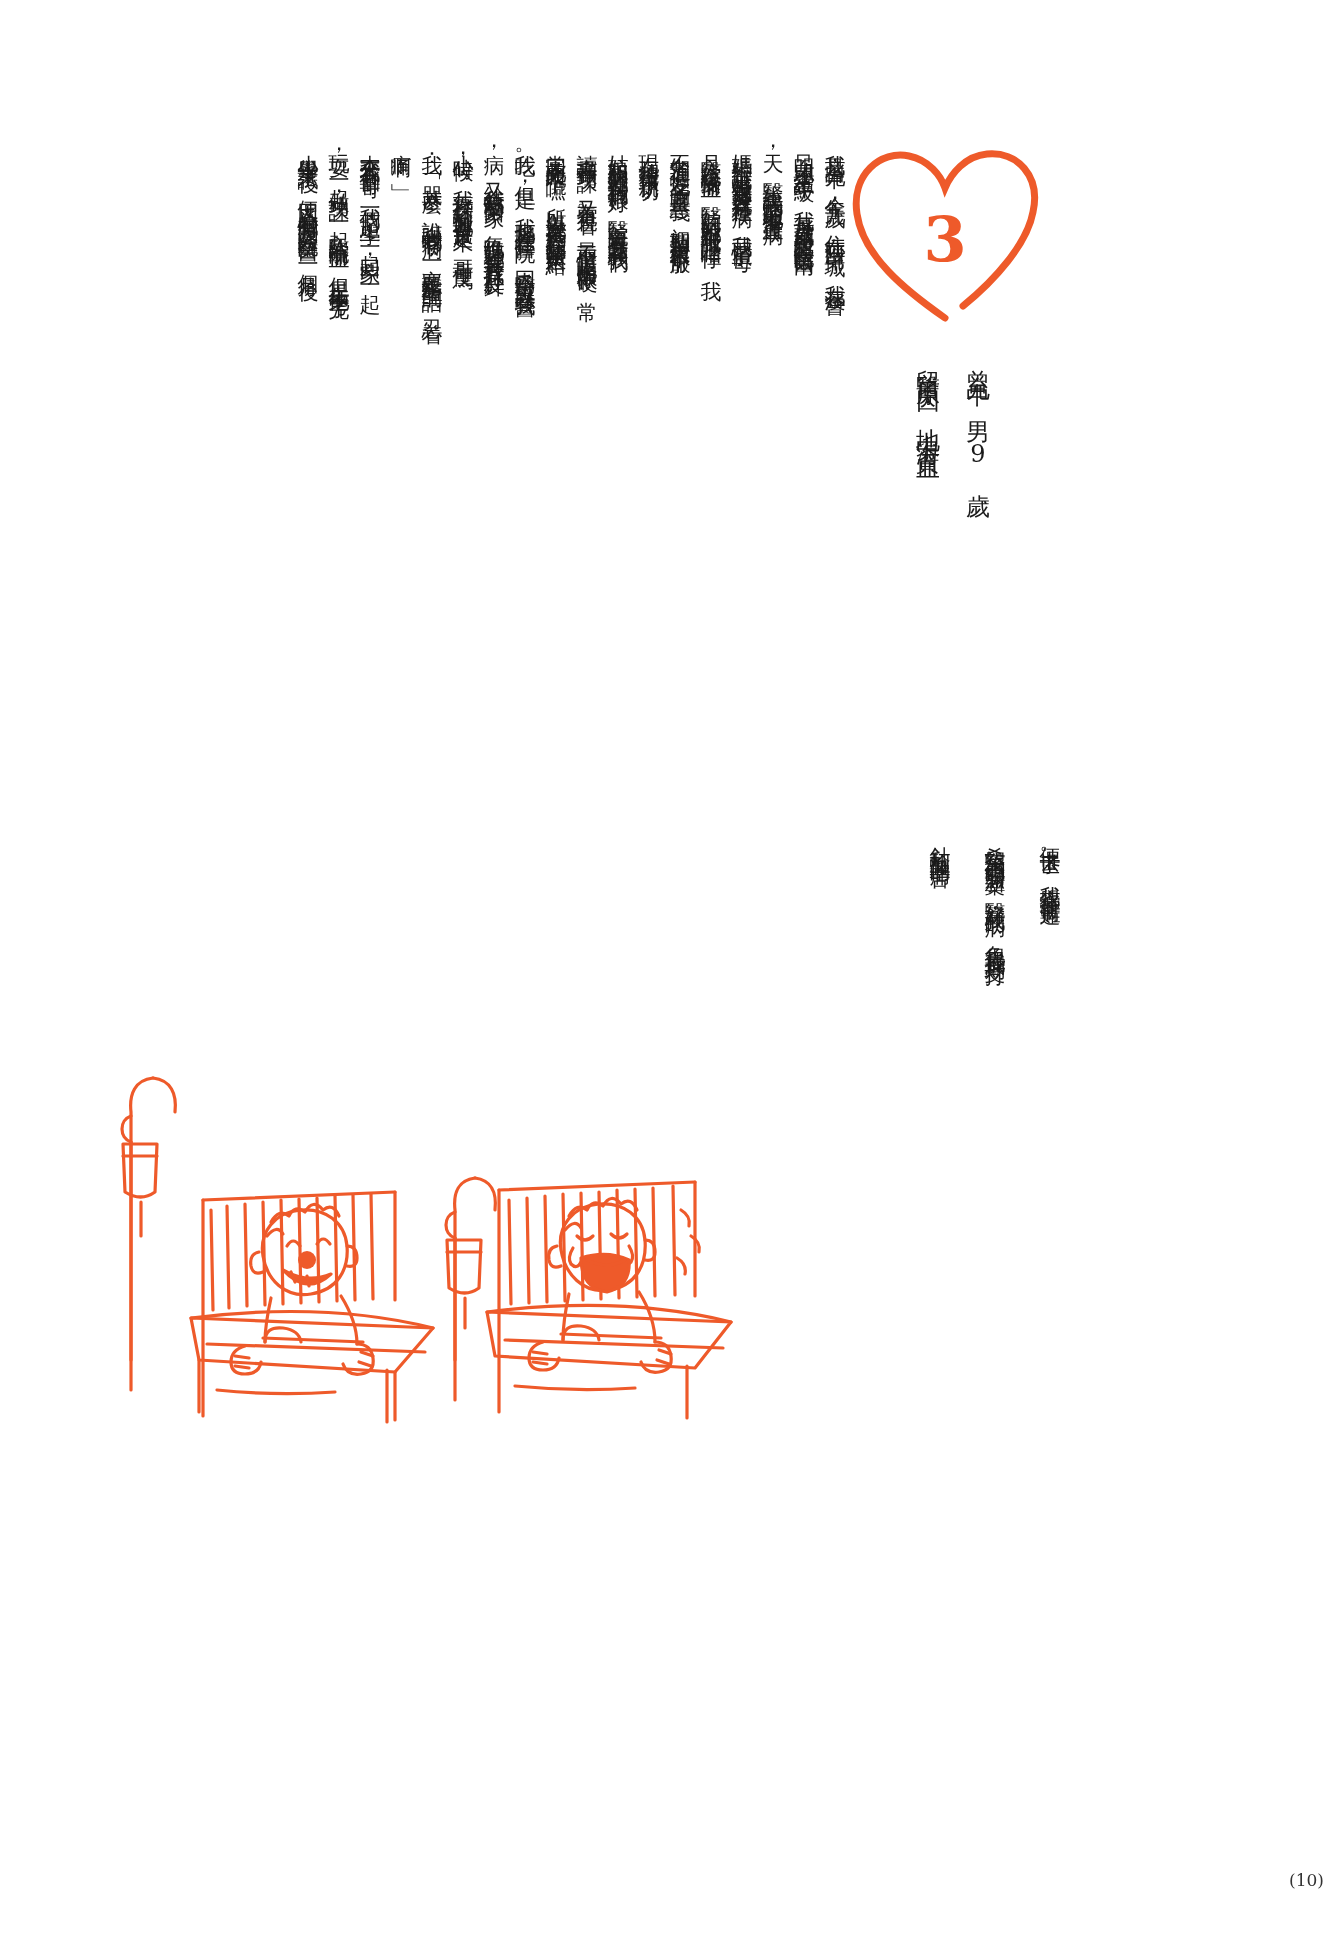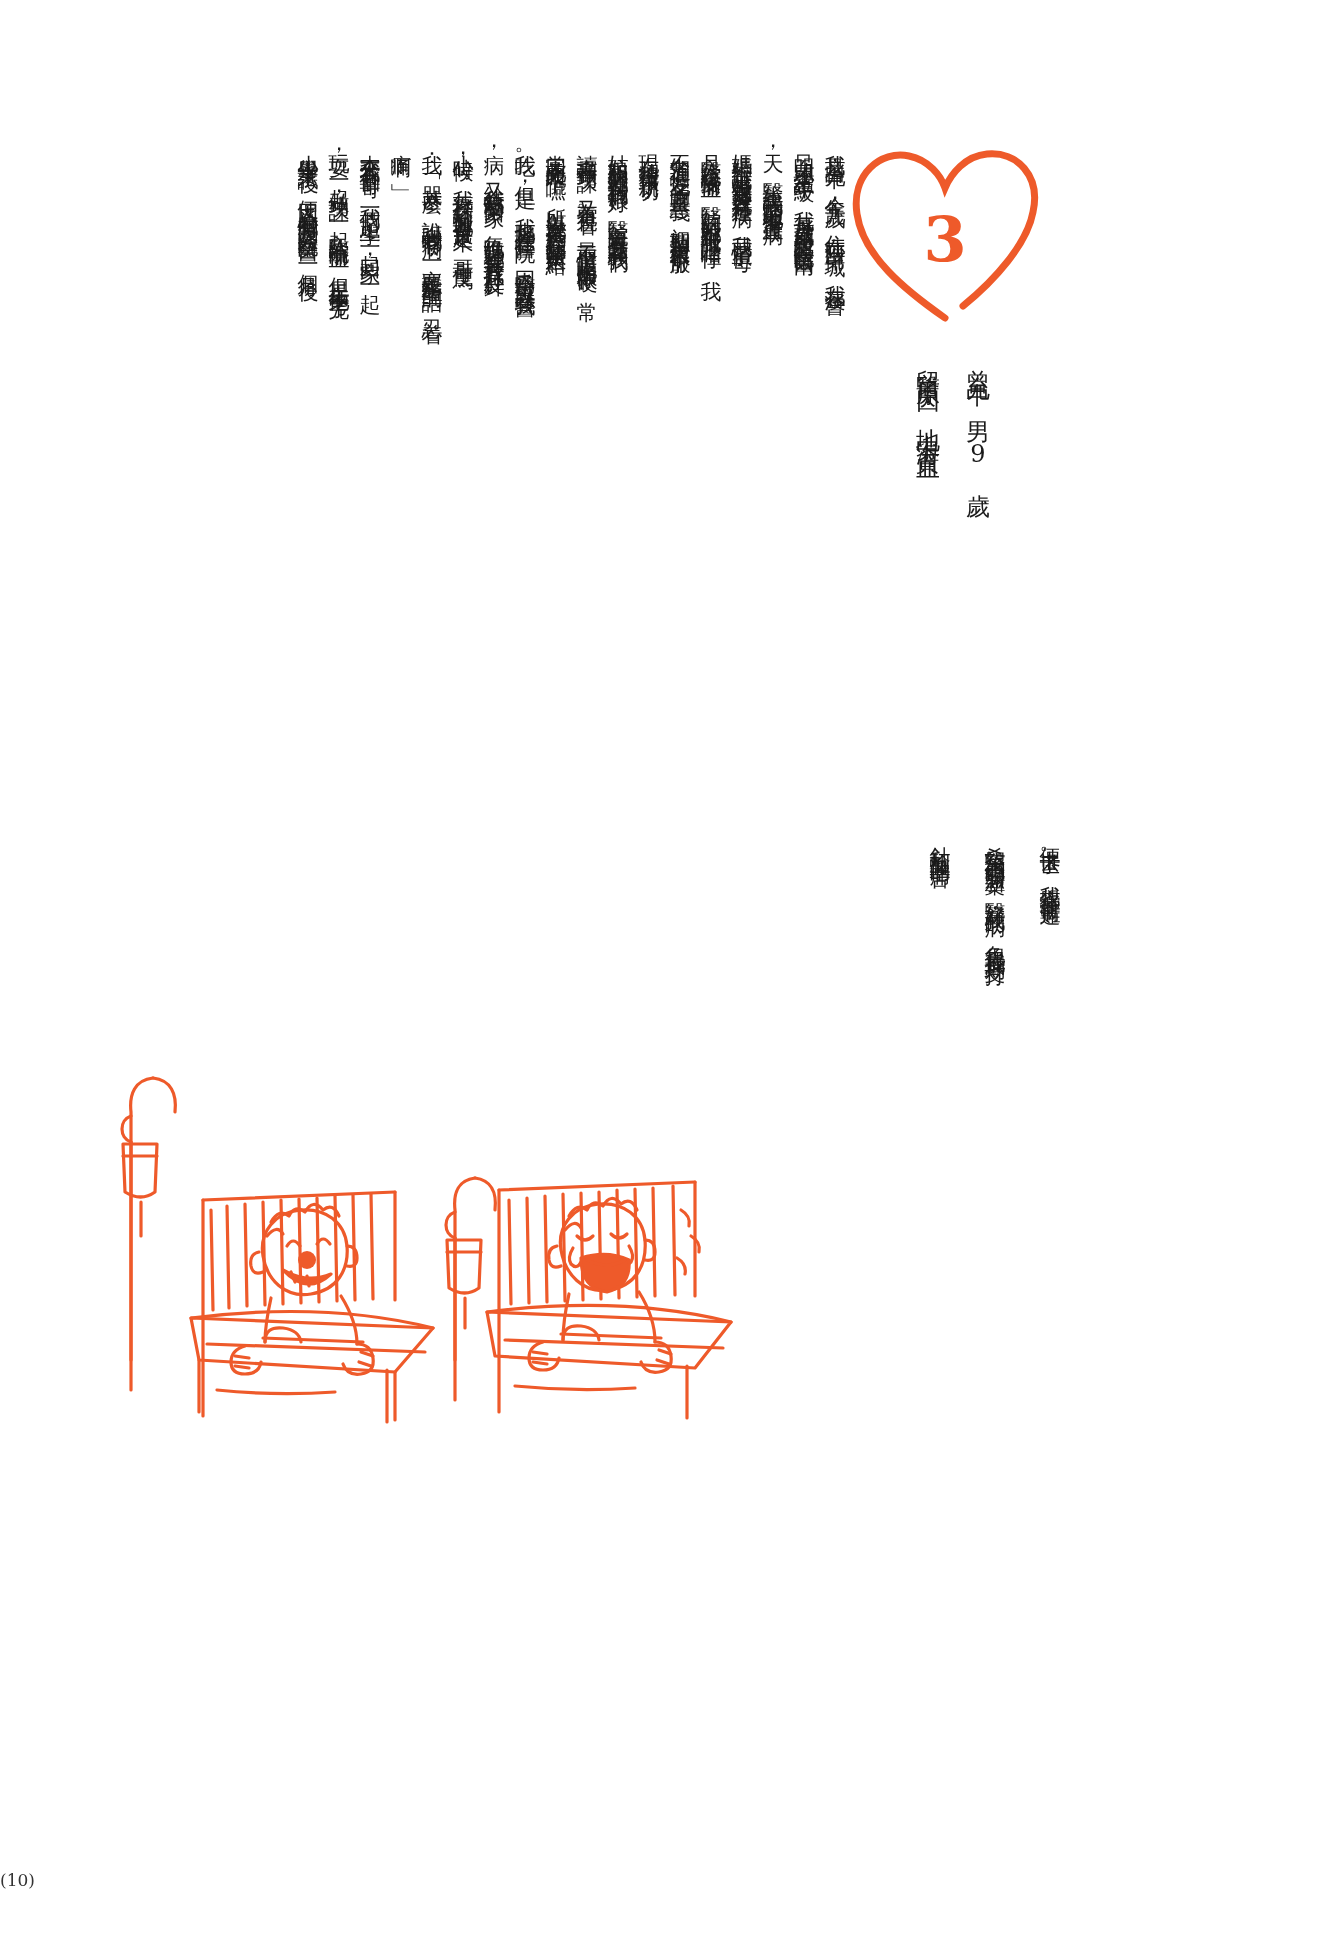--- a/index.html
+++ b/index.html
@@ -123,21 +123,21 @@
     height: 400px;
   }
   .illus svg { display:block; width: 640px; height: 400px; }
 
   
   .page-number {
     position: absolute;
     left: 0;
     right: 0;
     bottom: 55px;
-    text-align: left;
+    text-align: right;
     font-size: 17px;
     color: #333;
     font-family: "DejaVu Serif", serif;
   }
 </style>
 </head>
 <body>
 
 <div class="page">
 

